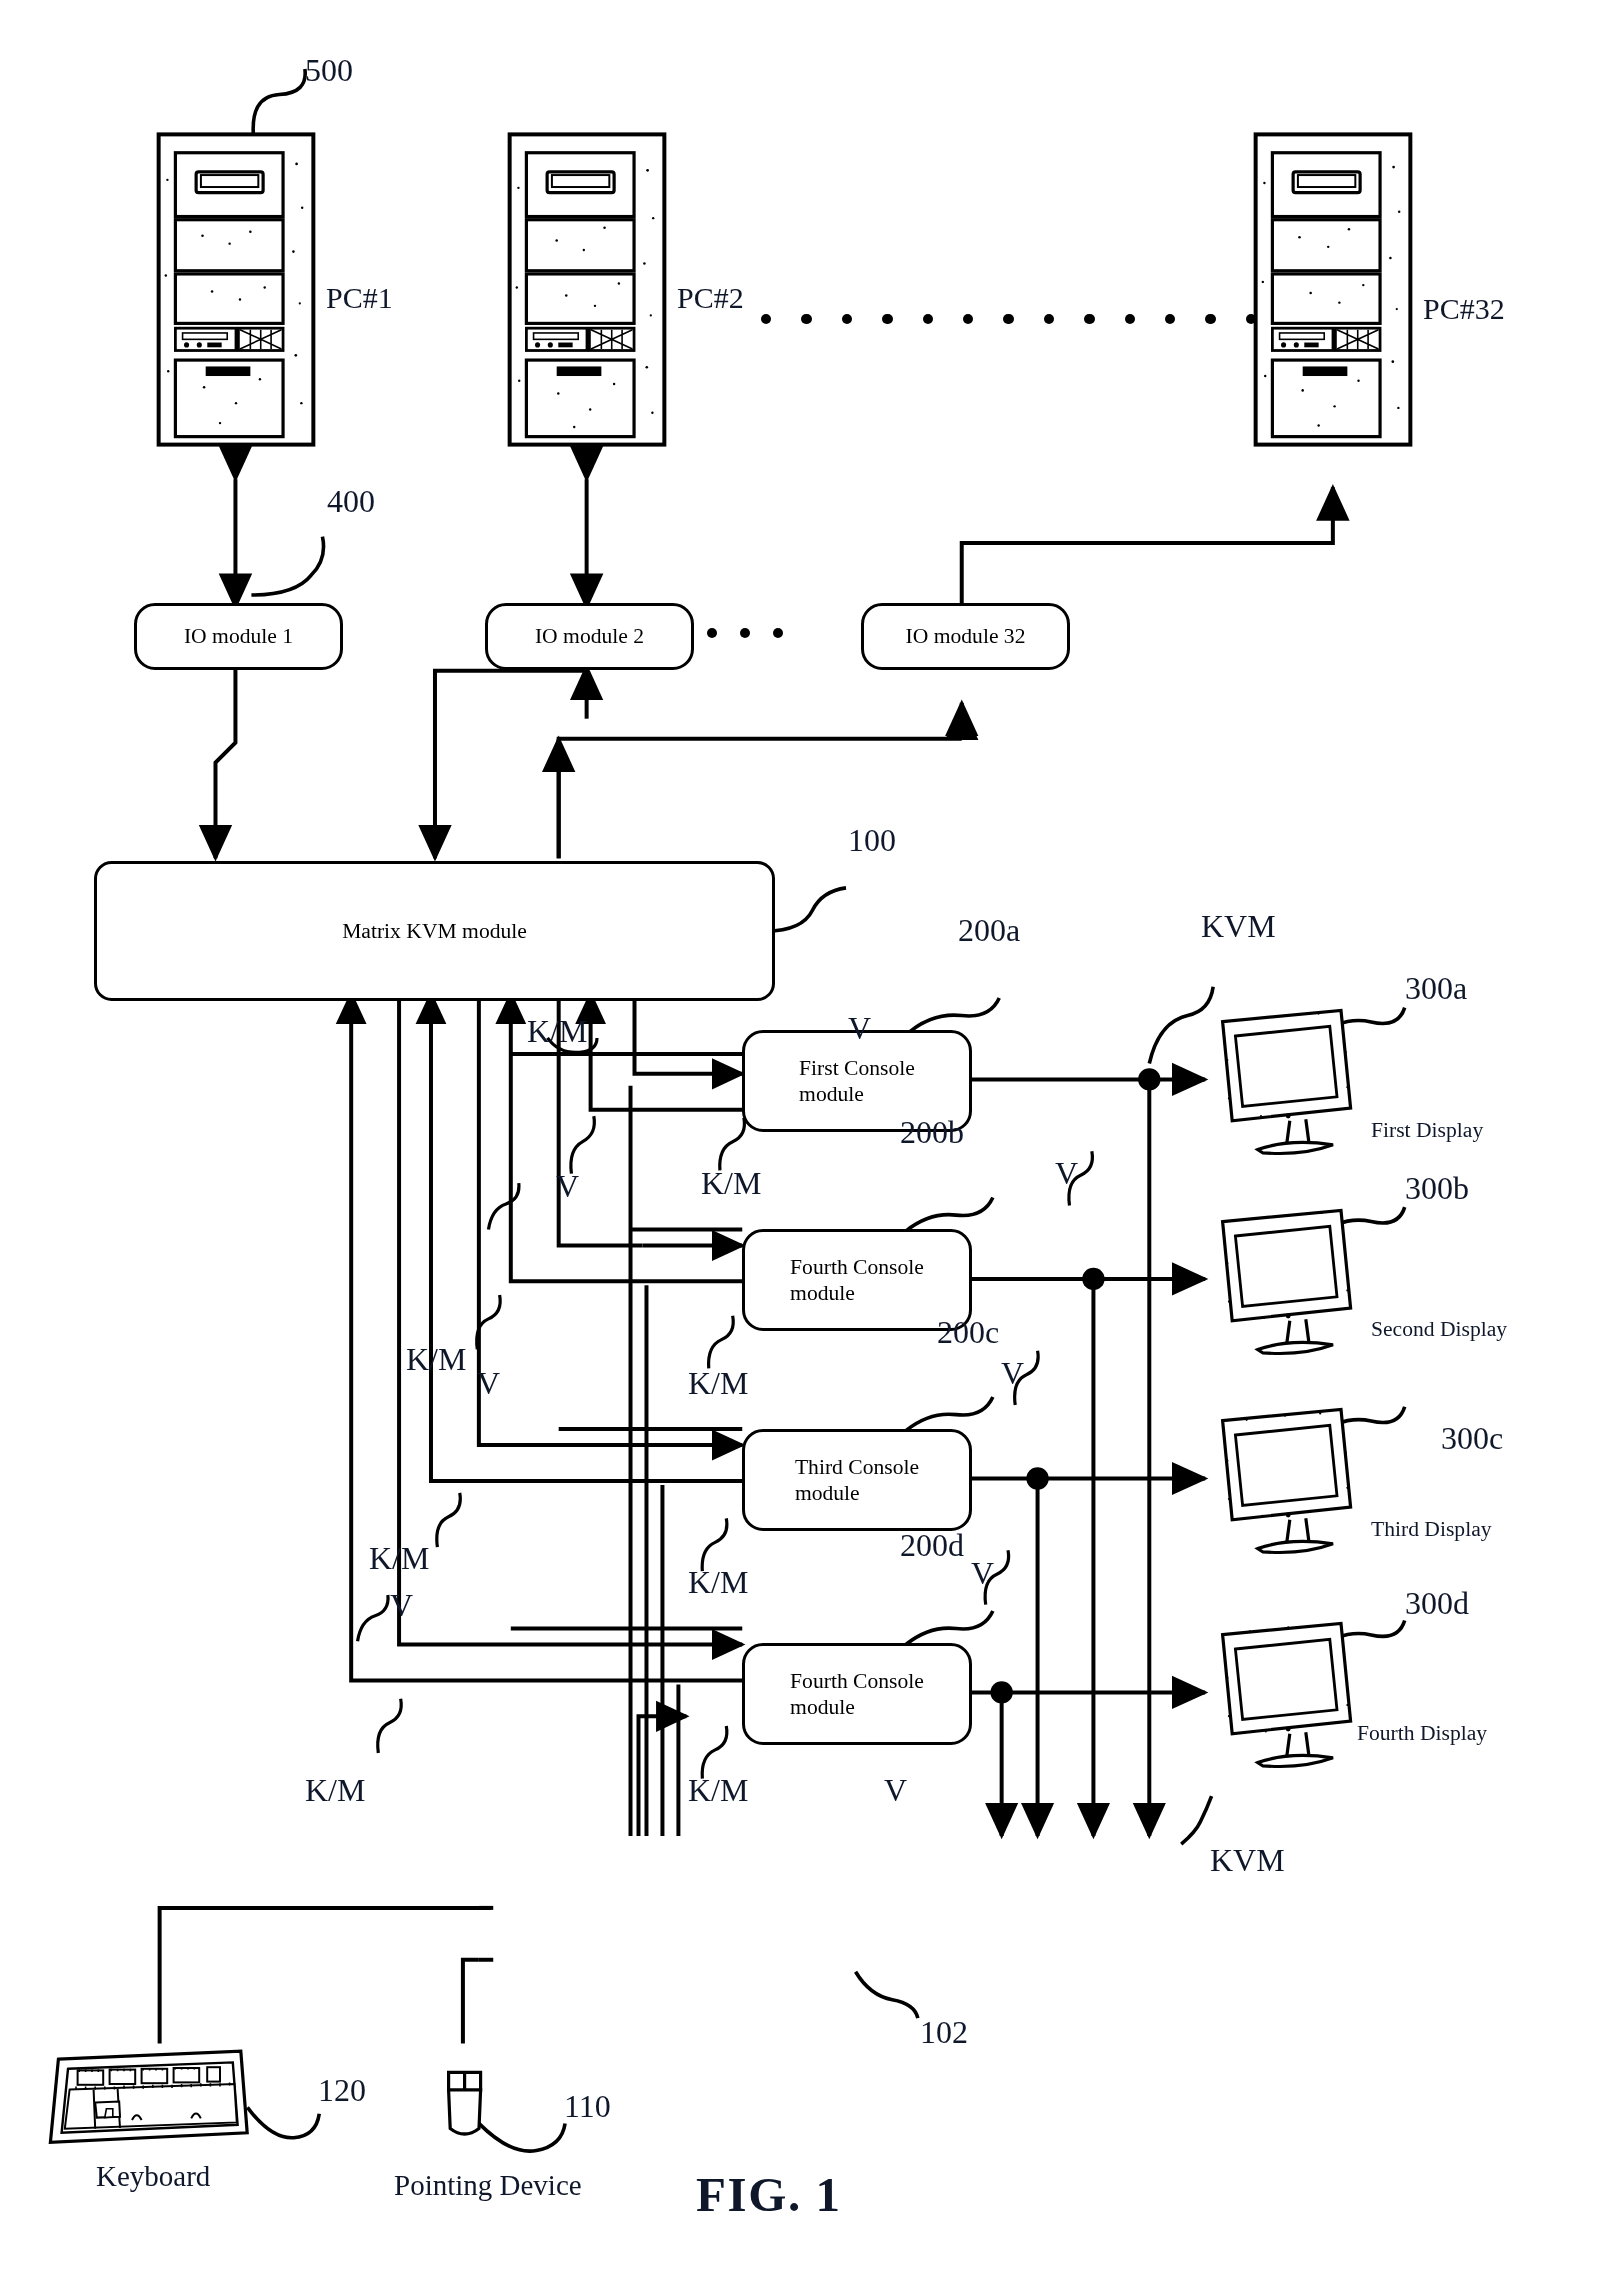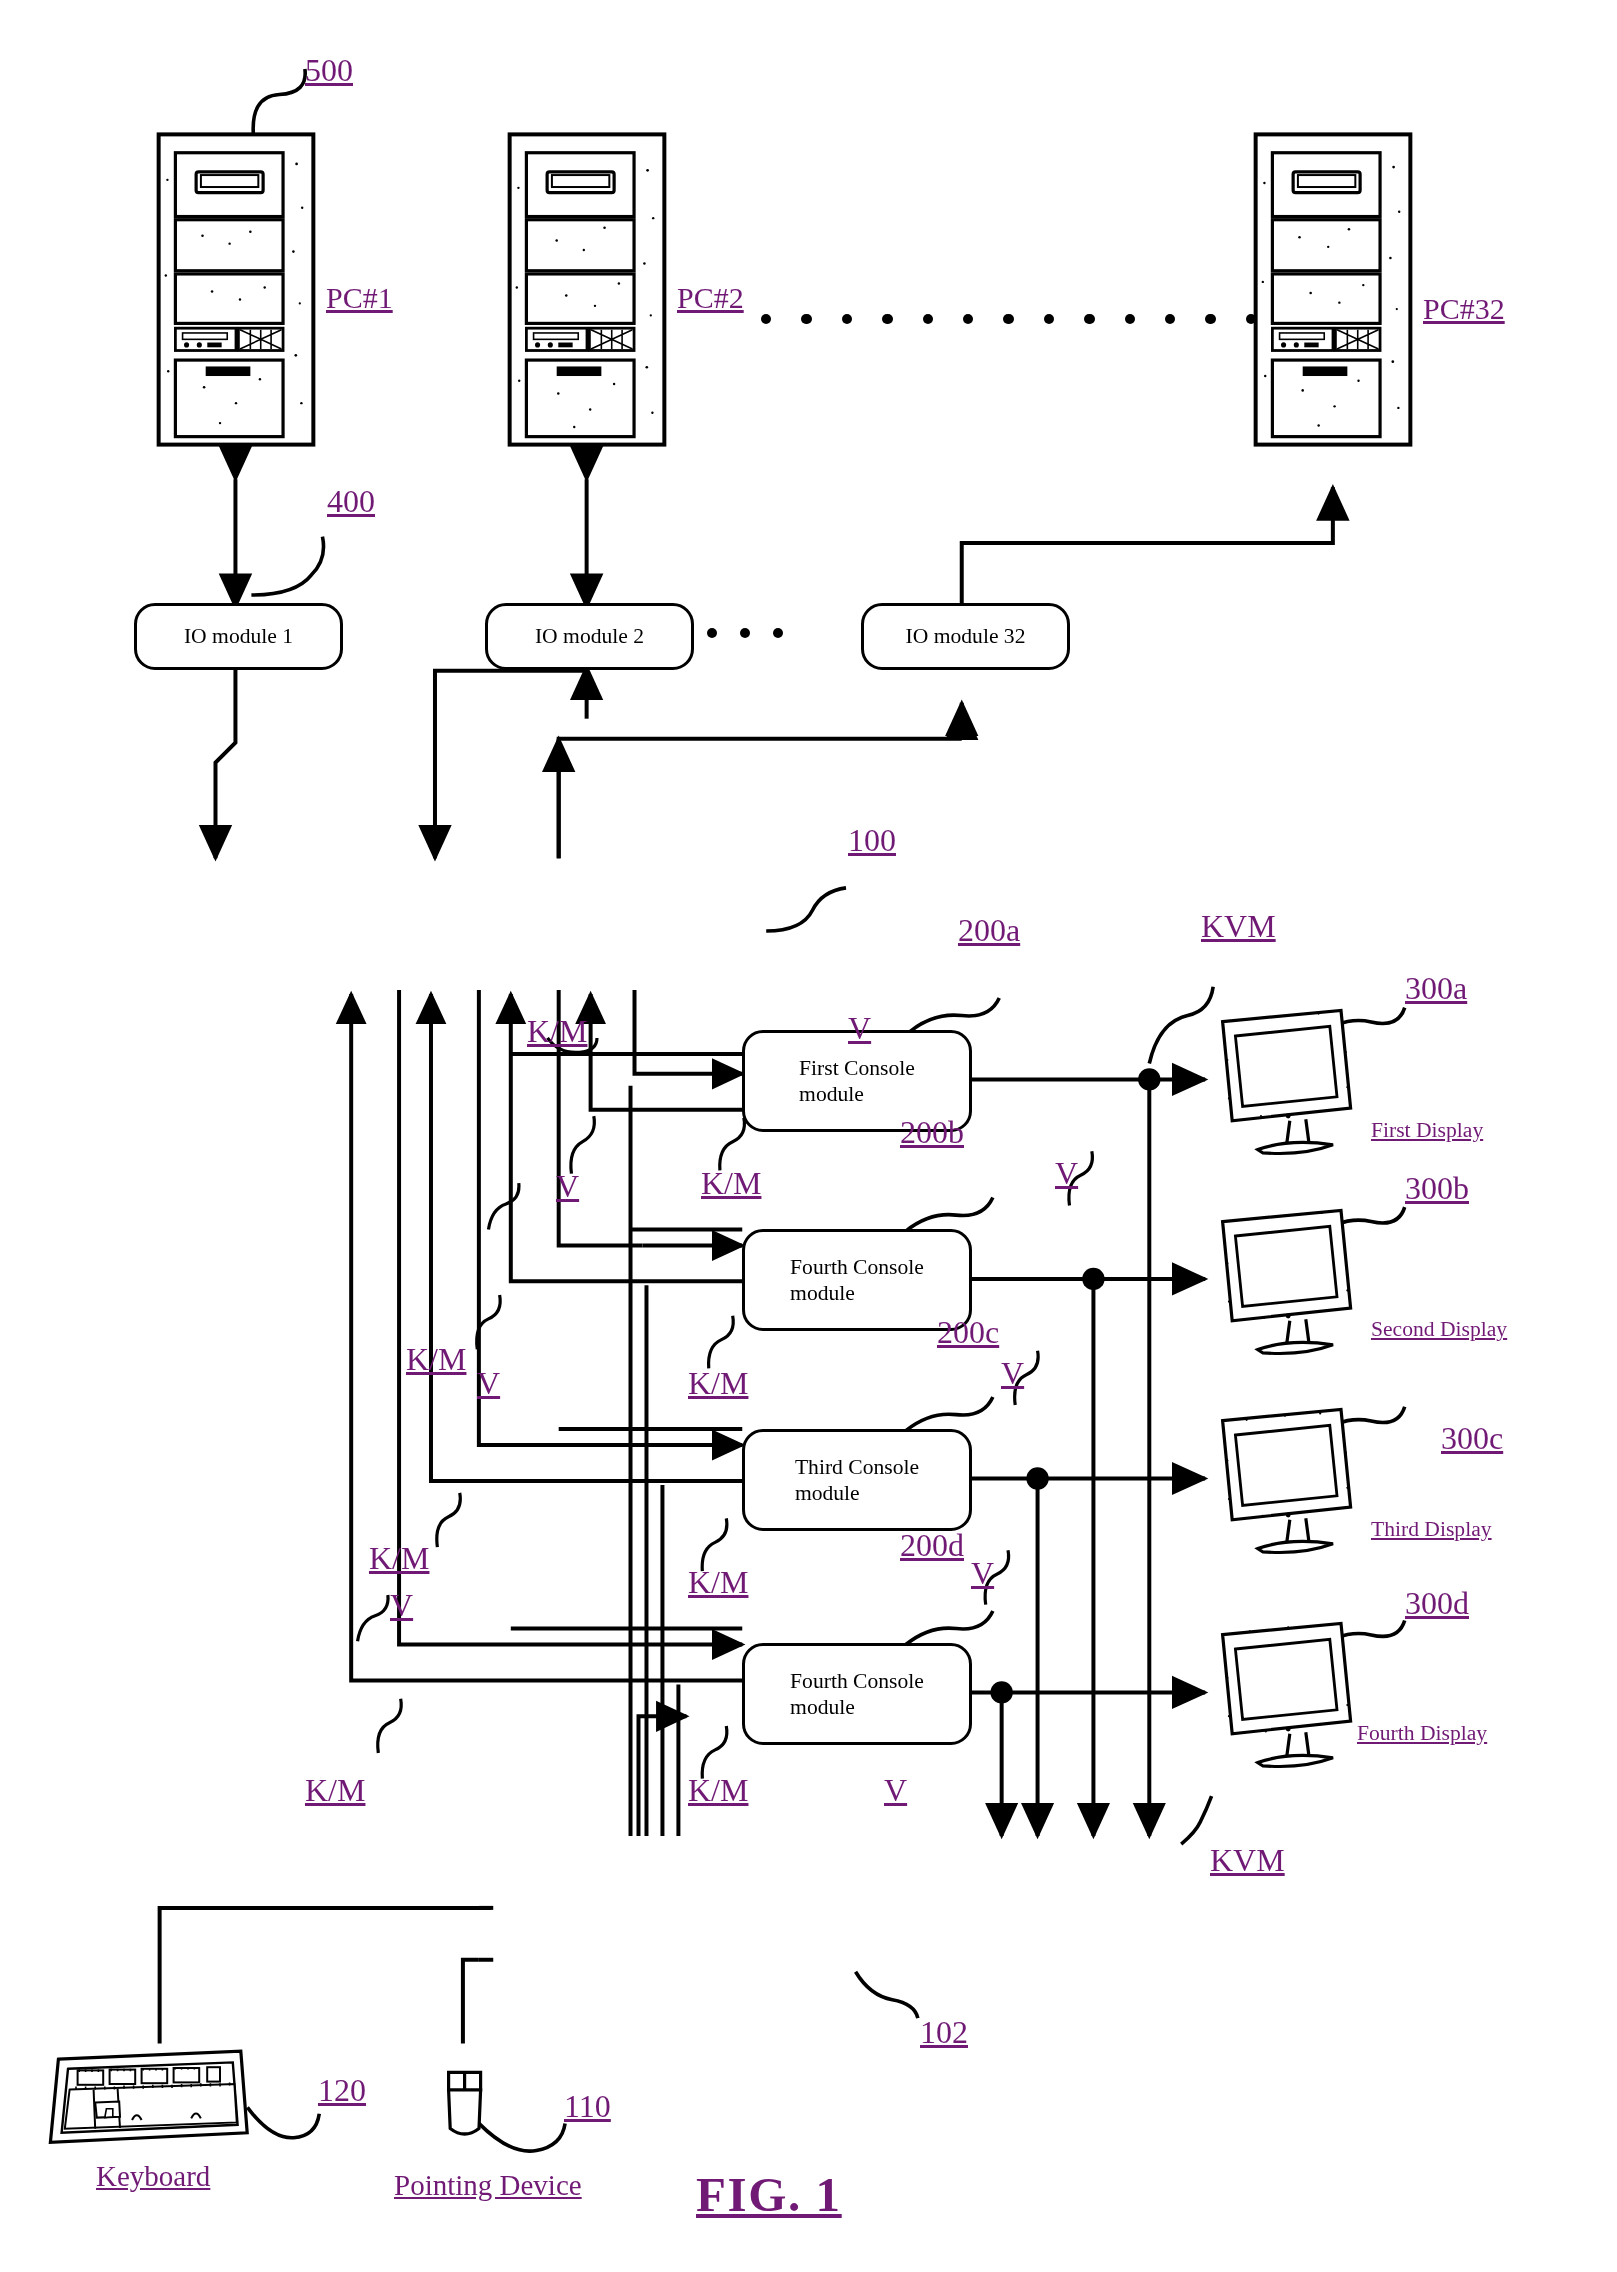--- a/index.html
+++ b/index.html
@@ -20,24 +20,23 @@
   }
   svg.layer {
     position: absolute;
     top: 0; left: 0;
     width: 1617px;
     height: 2273px;
   }
   .lbl {
     position: absolute;
     font-family: "Liberation Serif", "DejaVu Serif", serif;
-    color: #701a75;
+    color: #0f172a;
     white-space: nowrap;
     line-height: 1;
-    text-decoration: underline;
   }
   .ref {
     font-size: 32px;
     font-weight: 400;
   }
   .pcname {
     font-size: 30px;
   }
   .sig {
     font-size: 32px;
@@ -383,20 +382,23 @@
   </div>
 
   <div class="dotrow" style="left:707px; top:628px; gap:22.4px;">
     <i></i>
       <i></i>
       <i></i>
   </div>
 
   <div class="lbl ref" style="left:327px; top:485px;">400</div>
 
+  <div class="bigbox" style="left:94px; top:861px; width:675px; height:134px;">
+    <span class="boxlabel">Matrix KVM module</span>
+  </div>
   <div class="lbl ref" style="left:848px; top:824px;">100</div>
 
   <div class="rbox" style="left:742px; top:1030px; width:224px; height:96px;">
     <span class="boxlabel">
       <span>First Console</span><br>
       <span>module</span>
     </span>
   </div>
   <div class="lbl ref" style="left:958px; top:914px;">200a</div>
 

